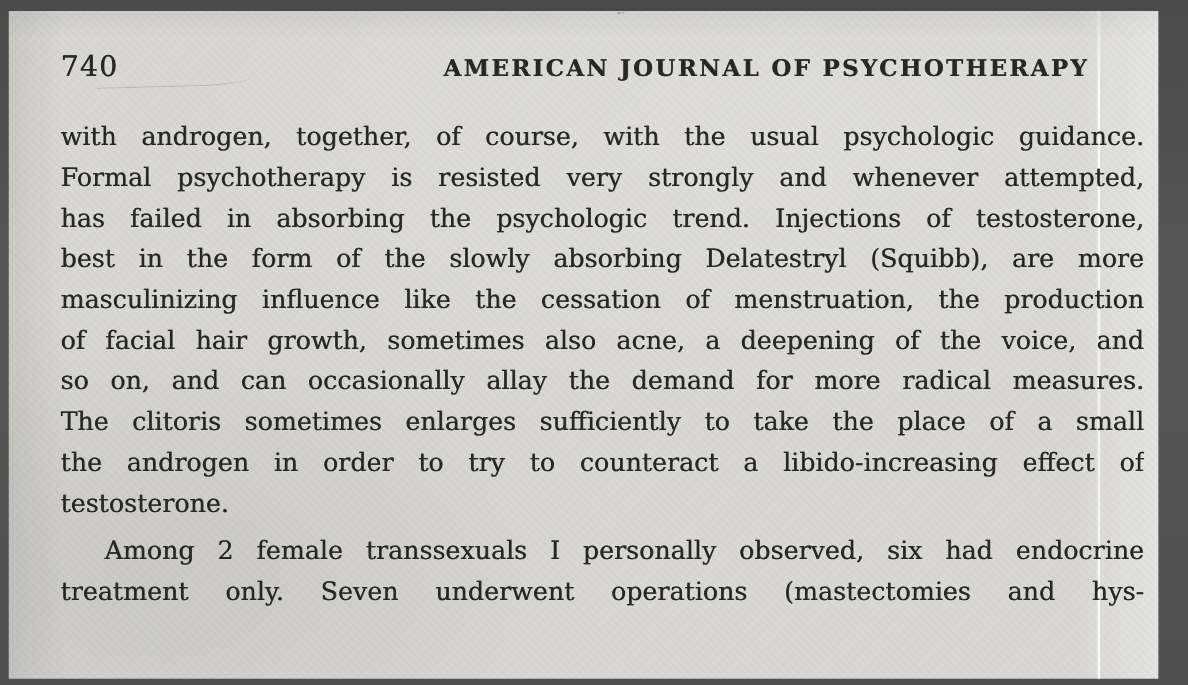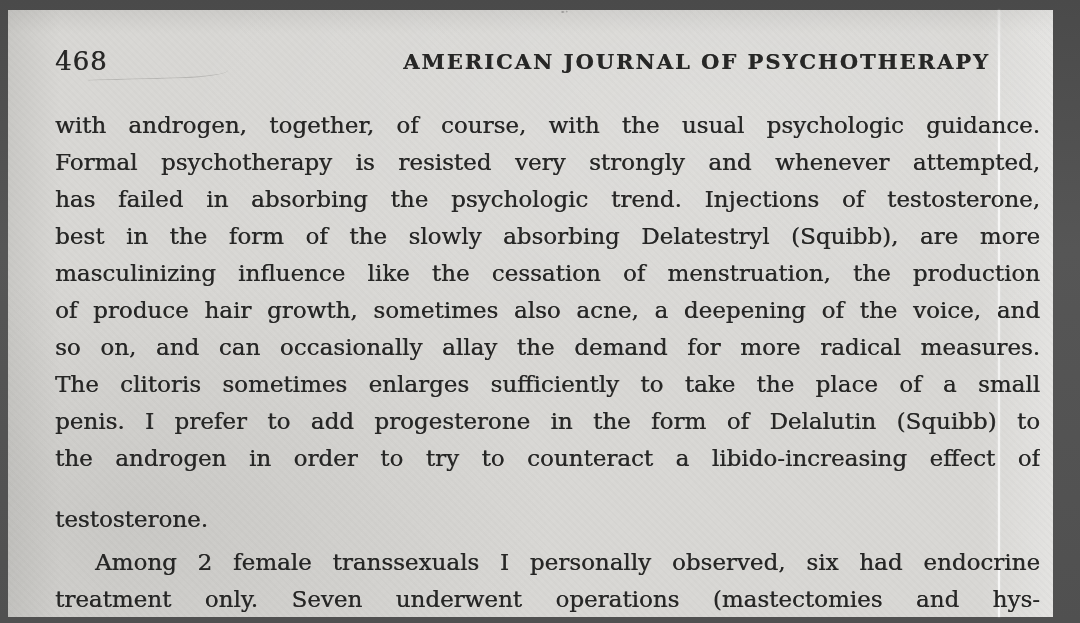--- a/index.html
+++ b/index.html
@@ -57,51 +57,50 @@
     position:absolute;top:97px;left:47px;width:985px;
     color:#262625;
     font-size:23px;line-height:37px;
     text-shadow:.4px 0 0 rgba(38,38,37,.75);
   }
   .line{
     height:37px;overflow:hidden;
     text-align:justify;
   }
   .line::after{content:"";display:inline-block;width:100%;height:0;}
-  .line.nojust{text-align:left;margin-top:24px;}
+  .line.nojust{text-align:left;}
   .line.nojust::after{content:none;}
   .para-2 .line:first-child{text-indent:40px;}
   .para-2{margin-top:6px;}
 </style>
 </head>
 <body>
 
 <div class="scan">
   <div class="paper">
 
     <div class="speck"></div>
     <div class="pencil-mark"></div>
     <div class="crease"></div>
 
     <div class="pagehead">
-      <div class="page-number">468</div>
+      <div class="page-number">740</div>
       <div class="running-head">AMERICAN JOURNAL OF PSYCHOTHERAPY</div>
     </div>
 
     <div class="body-text">
       <div class="para-1">
         <div class="line">with androgen, together, of course, with the usual psychologic guidance.</div>
         <div class="line">Formal psychotherapy is resisted very strongly and whenever attempted,</div>
         <div class="line">has failed in absorbing the psychologic trend.  Injections of testosterone,</div>
         <div class="line">best in the form of the slowly absorbing Delatestryl (Squibb), are more</div>
         <div class="line">masculinizing influence like the cessation of menstruation, the production</div>
-        <div class="line">of produce hair growth, sometimes also acne, a deepening of the voice, and</div>
+        <div class="line">of facial hair growth, sometimes also acne, a deepening of the voice, and</div>
         <div class="line">so on, and can occasionally allay the demand for more radical measures.</div>
         <div class="line">The clitoris sometimes enlarges sufficiently to take the place of a small</div>
-        <div class="line">penis.  I prefer to add progesterone in the form of Delalutin (Squibb) to</div>
         <div class="line">the androgen in order to try to counteract a libido-increasing effect of</div>
         <div class="line nojust">testosterone.</div>
       </div>
       <div class="para-2">
         <div class="line">Among 2 female transsexuals I personally observed, six had endocrine</div>
         <div class="line">treatment only.  Seven underwent operations (mastectomies and hys-</div>
       </div>
     </div>
 
   </div>

